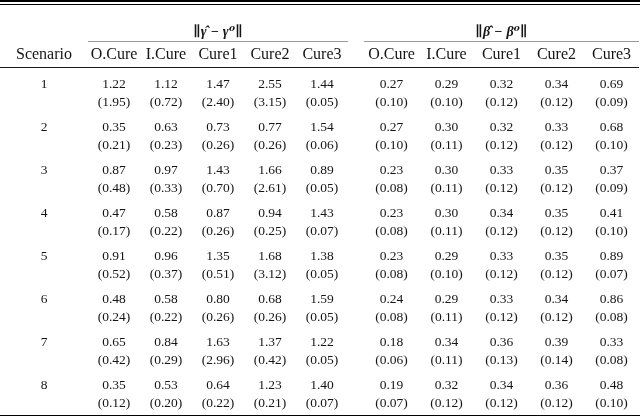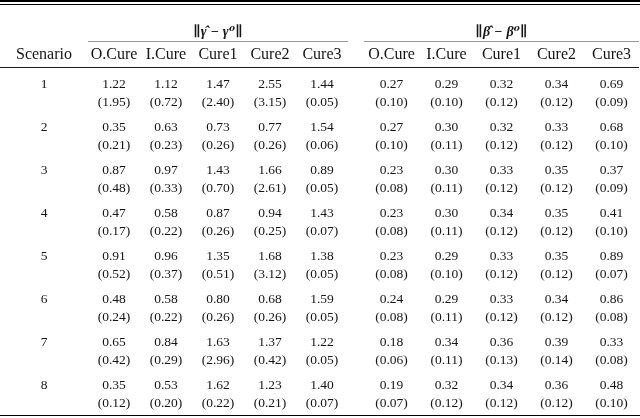--- a/index.html
+++ b/index.html
@@ -263,21 +263,21 @@
           <td>(0.06)</td>
           <td>(0.11)</td>
           <td>(0.13)</td>
           <td>(0.14)</td>
           <td>(0.08)</td>
         </tr>
         <tr class="val-row">
           <td rowspan="2" class="scen">8</td>
           <td>0.35</td>
           <td>0.53</td>
-          <td>1.62</td>
+          <td>0.64</td>
           <td>1.23</td>
           <td>1.40</td>
           <td></td>
           <td>0.19</td>
           <td>0.32</td>
           <td>0.34</td>
           <td>0.36</td>
           <td>0.48</td>
         </tr>
         <tr class="sd-row">

